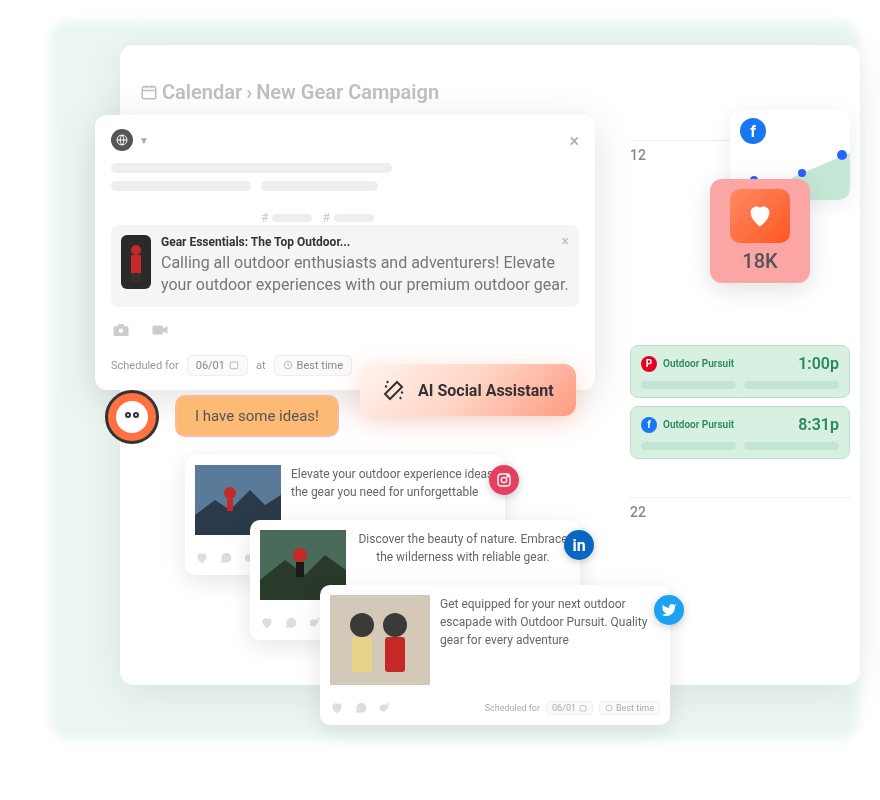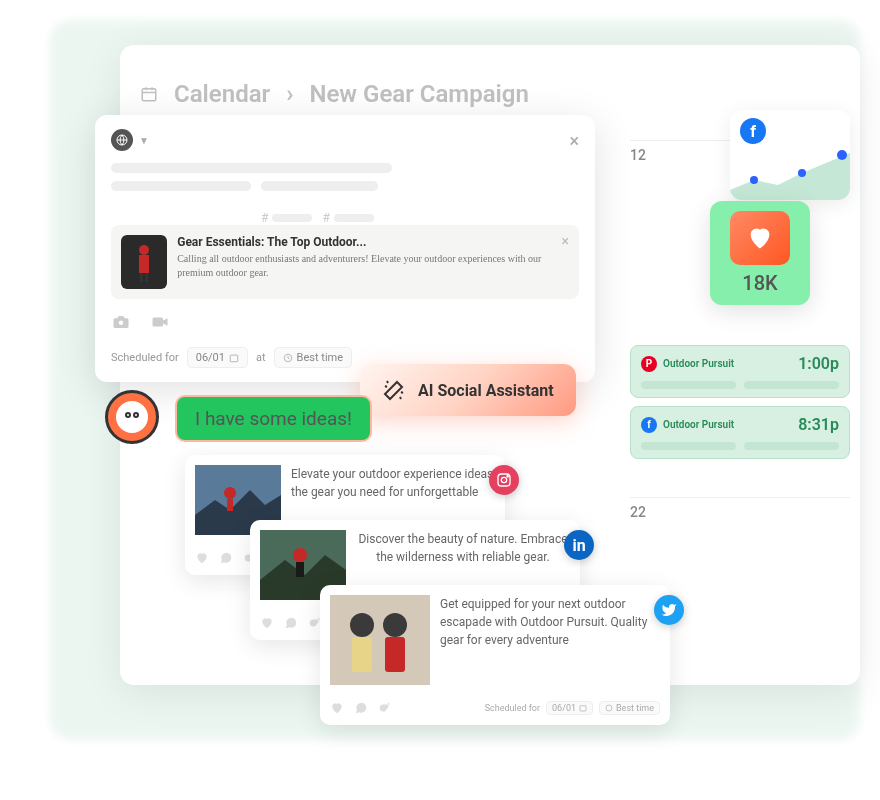--- a/index.html
+++ b/index.html
@@ -2,21 +2,21 @@
 <html><head>
 <meta charset="utf-8">
 <style>
 * { box-sizing: border-box; margin: 0; padding: 0; }
 body { font-family: -apple-system, BlinkMacSystemFont, 'Segoe UI', Roboto, sans-serif; background: #fff; width: 880px; height: 800px; overflow: hidden; position: relative; }
 
 .bg-green { position: absolute; top: 20px; left: 50px; right: 20px; height: 720px; background: #1a9d5e; border-radius: 20px; opacity: 0.08; filter: blur(4px); }
 
 .calendar-card { position: absolute; top: 45px; left: 120px; width: 740px; height: 640px; background: #fff; border-radius: 14px; box-shadow: 0 8px 40px rgba(0,0,0,0.08); }
 
-.breadcrumb { position: absolute; top: 80px; left: 140px; display: flex; align-items: center; gap: 16px; color: #c0c0c0; font-size: 24px; font-weight: 600; }
+.breadcrumb { position: absolute; top: 80px; left: 140px; display: flex; align-items: center; gap: 4px; color: #c0c0c0; font-size: 20px; font-weight: 600; }
 .breadcrumb .chevron { color: #c0c0c0; }
 
 .cal-col { position: absolute; right: 30px; top: 140px; width: 220px; }
 .cal-date { color: #888; font-size: 14px; font-weight: 500; margin-bottom: 8px; padding-bottom: 4px; border-top: 1px solid #eee; padding-top: 6px; }
 .cal-event { background: #d7f0e2; border: 1px solid #b8e0ca; border-radius: 8px; padding: 8px 10px; margin-bottom: 8px; }
 .cal-event-head { display: flex; align-items: center; gap: 6px; }
 .cal-event-title { color: #2a8a5a; font-size: 10px; font-weight: 600; flex: 1; }
 .cal-event-time { color: #2a8a5a; font-size: 16px; font-weight: 600; }
 .cal-placeholder { height: 8px; background: #c5e5d3; border-radius: 4px; margin-top: 8px; }
 .cal-placeholder-row { display: flex; gap: 8px; }
@@ -26,54 +26,54 @@
 .icon-pinterest { background: #e60023; }
 .icon-facebook { background: #1877f2; }
 .icon-instagram { background: #e4405f; }
 .icon-linkedin { background: #0a66c2; }
 .icon-twitter { background: #1da1f2; }
 
 .stats-mini { position: absolute; top: 110px; right: 30px; width: 120px; height: 90px; background: #fff; border-radius: 12px; box-shadow: 0 4px 20px rgba(0,0,0,0.08); overflow: hidden; }
 .stats-fb { position: absolute; top: 8px; left: 10px; width: 26px; height: 26px; border-radius: 50%; background: #1877f2; color: #fff; display: flex; align-items: center; justify-content: center; font-weight: bold; font-size: 16px; }
 .area-chart { position: absolute; bottom: 0; left: 0; right: 0; height: 55px; }
 
-.likes-card { position: absolute; top: 201px; right: 70px; width: 100px; background: #86efac; border-radius: 12px; box-shadow: 0 6px 24px rgba(0,0,0,0.12); padding: 10px; text-align: center; }
+.likes-card { position: absolute; top: 179px; right: 70px; width: 100px; background: #fca5a5; border-radius: 12px; box-shadow: 0 6px 24px rgba(0,0,0,0.12); padding: 10px; text-align: center; }
 .likes-heart { width: 60px; height: 54px; margin: 0 auto 6px; background: linear-gradient(135deg, #ff8a65, #ff5722); border-radius: 10px; display: flex; align-items: center; justify-content: center; }
 .likes-count { font-size: 20px; font-weight: 500; color: #555; }
 
 .compose-card { position: absolute; top: 115px; left: 95px; width: 500px; background: #fff; border-radius: 12px; box-shadow: 0 8px 40px rgba(0,0,0,0.12); padding: 14px 16px; }
 .compose-head { display: flex; align-items: center; justify-content: space-between; margin-bottom: 12px; }
 .globe-icon { width: 22px; height: 22px; border-radius: 50%; background: #555; display: flex; align-items: center; justify-content: center; }
 .close-x { color: #aaa; font-size: 18px; cursor: pointer; }
 .compose-placeholder { height: 10px; background: #eee; border-radius: 5px; margin-bottom: 8px; }
 .compose-placeholder.w60 { width: 60%; }
 .compose-placeholder.w30 { width: 30%; display: inline-block; margin-right: 10px; }
 .compose-placeholder.w25 { width: 25%; display: inline-block; }
 .hash-row { margin-top: 8px; display: flex; gap: 10px; align-items: center; color: #ccc; font-size: 12px; }
 .hash-pill { display: inline-flex; align-items: center; gap: 4px; }
 .hash-pill-bar { width: 40px; height: 8px; background: #eee; border-radius: 4px; }
 
 .gear-card { background: #f5f5f3; border-radius: 8px; padding: 10px; display: flex; gap: 10px; position: relative; }
 .gear-thumb { width: 54px; height: 54px; background: #2a2a2a; border-radius: 6px; display:flex; align-items:center; justify-content:center; }
 .gear-title { font-size: 12px; font-weight: 700; color: #333; margin-bottom: 3px; }
-.gear-body { font-size: 10px; color: #777; line-height: 1.4; font-family: Liberation Serif, serif; }
+.gear-body { font-size: 16px; color: #777; line-height: 1.4; }
 .gear-close { position: absolute; top: 8px; right: 10px; color: #bbb; font-size: 14px; cursor: pointer; }
 
 .media-row { display: flex; gap: 18px; margin-top: 14px; color: #ccc; }
 
 .schedule-row { margin-top: 16px; display: flex; align-items: center; gap: 8px; font-size: 11px; color: #999; }
 .schedule-chip { border: 1px solid #eee; border-radius: 5px; padding: 3px 8px; display: inline-flex; align-items: center; gap: 4px; color: #888; background: #fafafa; }
 
 .ai-badge { position: absolute; top: 320px; left: 360px; background: linear-gradient(135deg, #fff5f0, #ffd4c4, #ff9980); border-radius: 12px; padding: 14px 22px; display: flex; align-items: center; gap: 12px; box-shadow: 0 6px 24px rgba(255,100,60,0.25); margin-top: 44px; }
 .ai-badge-text { font-size: 16px; font-weight: 700; color: #333; }
 
 .avatar-circle { position: absolute; top: 390px; left: 105px; width: 54px; height: 54px; border-radius: 50%; background: #ff7043; border: 3px solid #333; display: flex; align-items: center; justify-content: center; }
 .avatar-face { width: 32px; height: 32px; border-radius: 50%; background: #fff; display: flex; align-items: center; justify-content: center; }
 
-.idea-bubble { position: absolute; top: 395px; left: 175px; background: #22c55e; border: 2px solid #ffb89e; border-radius: 10px; padding: 10px 18px; font-size: 19px; color: #555; }
+.idea-bubble { position: absolute; top: 395px; left: 175px; background: #fdba74; border: 2px solid #ffb89e; border-radius: 10px; padding: 10px 18px; font-size: 15px; color: #555; }
 
 .suggestion-card { position: absolute; background: #fff; border-radius: 10px; box-shadow: 0 6px 24px rgba(0,0,0,0.1); padding: 10px; display: flex; gap: 10px; }
 .suggestion-thumb { width: 86px; height: 70px; background: #888; border-radius: 6px; flex-shrink: 0; display:flex; align-items:center; justify-content:center; }
 .suggestion-text { font-size: 12px; color: #666; line-height: 1.5; flex: 1; }
 .suggestion-social { position: absolute; top: 10px; right: -14px; width: 30px; height: 30px; border-radius: 50%; display: flex; align-items: center; justify-content: center; color: #fff; font-weight: bold; box-shadow: 0 2px 8px rgba(0,0,0,0.2); }
 .card-footer { display: flex; gap: 10px; margin-top: 6px; color: #ddd; align-items: center; }
 .card-footer-right { margin-left: auto; display: flex; align-items: center; gap: 6px; font-size: 9px; color: #aaa; }
 .mini-chip { border: 1px solid #eee; background: #fafafa; border-radius: 4px; padding: 1px 5px; display: inline-flex; align-items: center; gap: 3px; }
 
 .card1 { top: 455px; left: 185px; width: 320px; }

